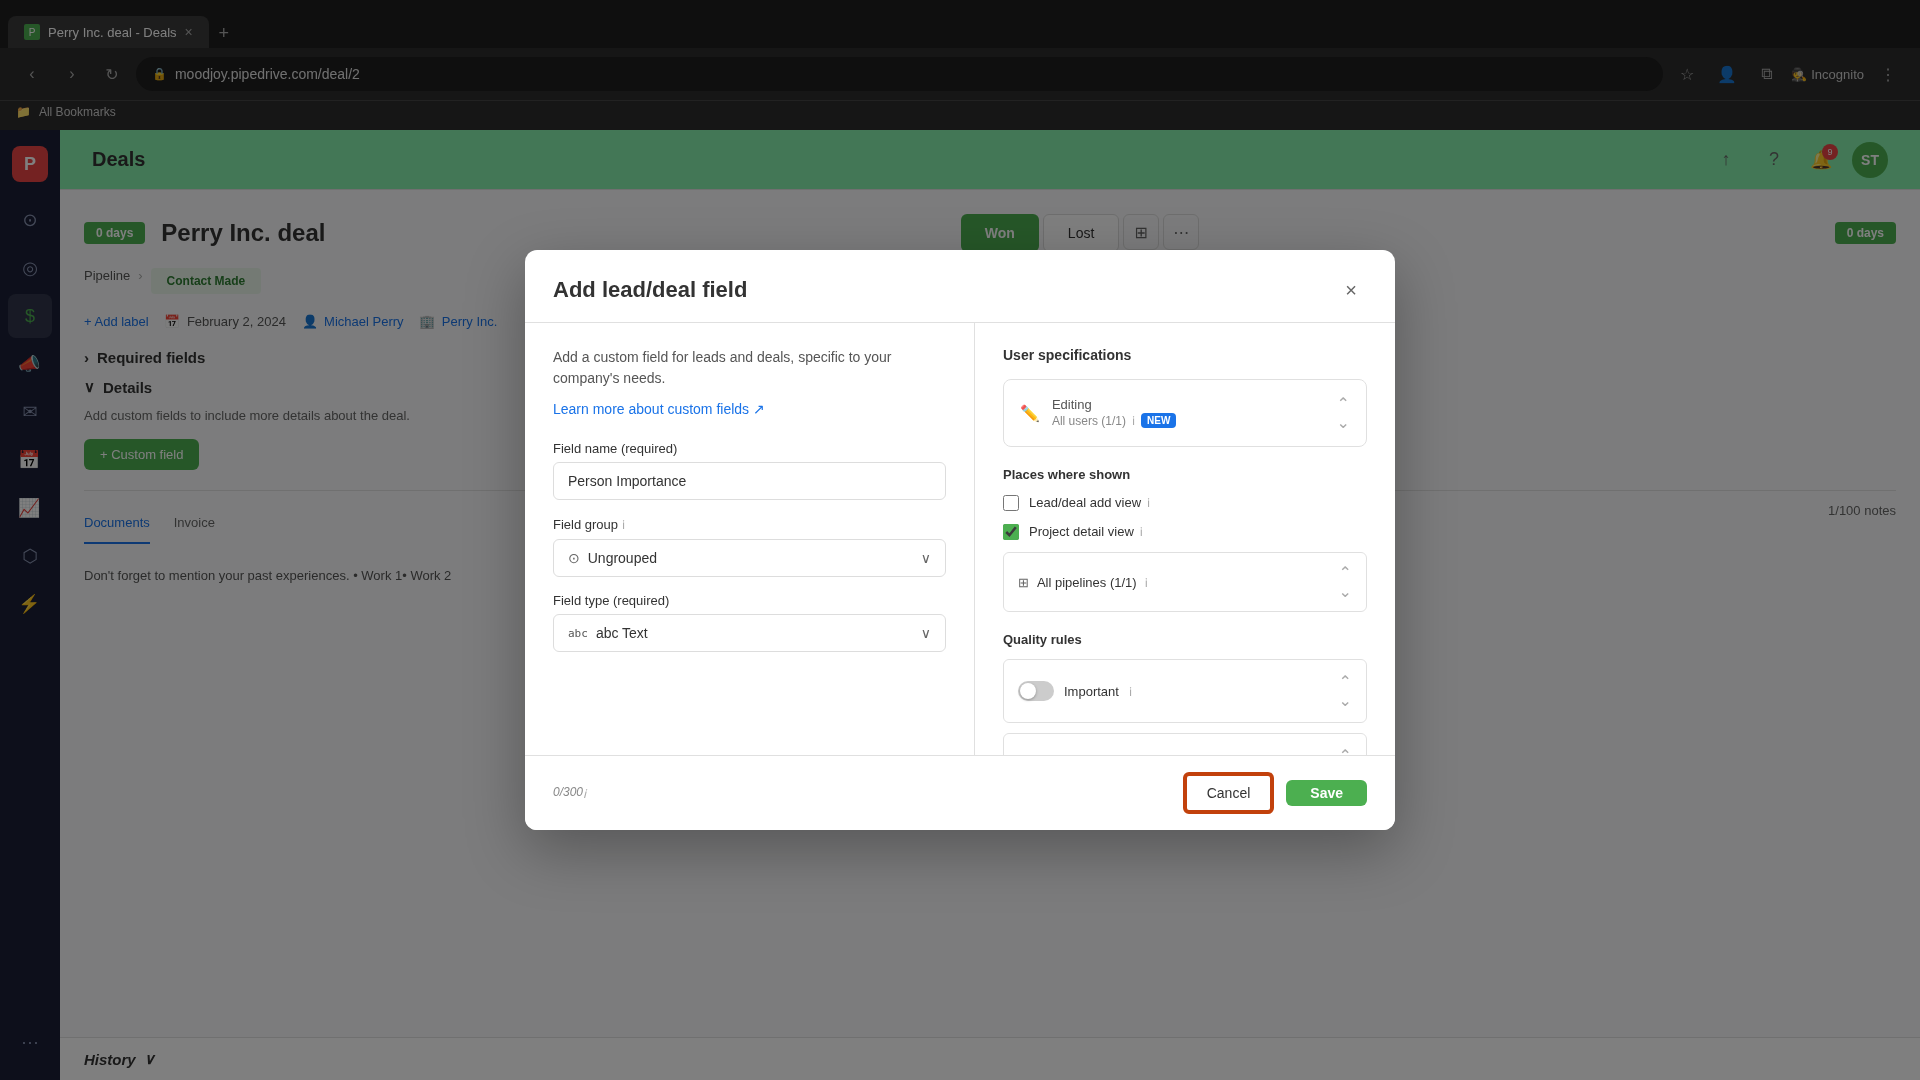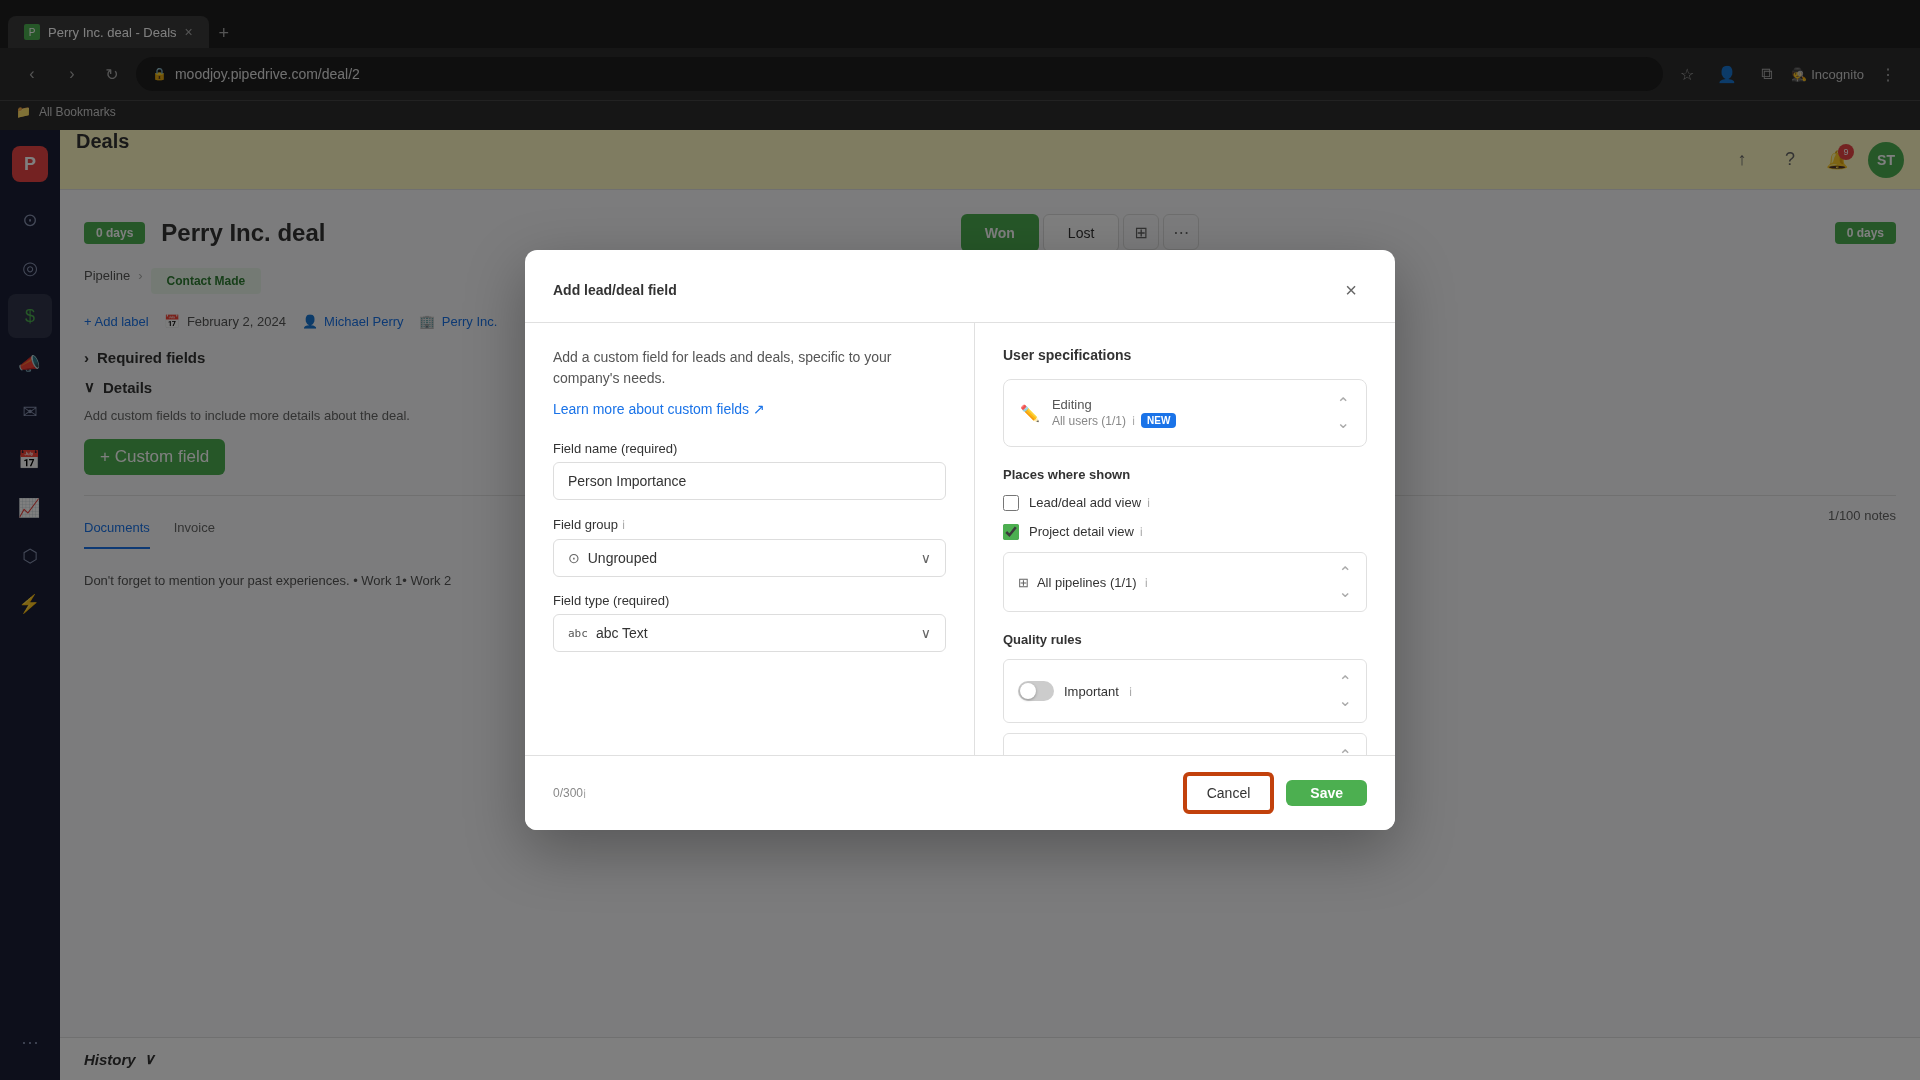--- a/index.html
+++ b/index.html
@@ -27,21 +27,21 @@
 
     
     .sidebar { width: 60px; background: #1a1f36; display: flex; flex-direction: column; align-items: center; padding: 16px 0; gap: 4px; }
     .sidebar-logo { width: 36px; height: 36px; background: #e84545; border-radius: 8px; display: flex; align-items: center; justify-content: center; color: white; font-weight: bold; font-size: 18px; margin-bottom: 12px; }
     .sidebar-item { width: 44px; height: 44px; border-radius: 8px; display: flex; align-items: center; justify-content: center; color: #8892b0; cursor: pointer; font-size: 18px; }
     .sidebar-item:hover, .sidebar-item.active { background: rgba(255,255,255,0.1); color: white; }
     .sidebar-item.active { color: #4CAF50; }
 
     
     .main-content { flex: 1; display: flex; flex-direction: column; overflow: hidden; }
-    .top-bar { height: 60px; background: #fef9c3; border-bottom: 1px solid #e0e0e0; display: flex; padding: 0 16px; gap: 16px; }
+    .top-bar { height: 60px; background: #86efac; border-bottom: 1px solid #e0e0e0; display: flex; align-items: center; padding: 0 32px; gap: 16px; }
     .deals-title { font-size: 20px; font-weight: 600; color: #333; }
     .top-bar-right { margin-left: auto; display: flex; align-items: center; gap: 12px; }
     .top-bar-icon { width: 36px; height: 36px; display: flex; align-items: center; justify-content: center; color: #666; cursor: pointer; font-size: 18px; border-radius: 50%; }
     .notification-badge { position: relative; }
     .badge { position: absolute; top: 2px; right: 2px; width: 16px; height: 16px; background: #e84545; border-radius: 50%; font-size: 9px; color: white; display: flex; align-items: center; justify-content: center; }
     .avatar { width: 36px; height: 36px; background: #4CAF50; border-radius: 50%; display: flex; align-items: center; justify-content: center; color: white; font-weight: bold; font-size: 14px; }
 
     .deal-view { flex: 1; overflow: auto; padding: 24px; background: #f8f9fa; }
     .deal-header { display: flex; align-items: center; gap: 16px; margin-bottom: 16px; }
     .deal-name { font-size: 24px; font-weight: 600; color: #333; }
@@ -60,33 +60,33 @@
     .days-badge-right { background: #4CAF50; color: white; padding: 4px 12px; border-radius: 4px; font-size: 12px; font-weight: 600; }
 
     .deal-meta { display: flex; align-items: center; gap: 16px; margin-bottom: 20px; font-size: 13px; color: #666; }
     .deal-meta-item { display: flex; align-items: center; gap: 6px; cursor: pointer; color: #555; }
     .deal-meta-item a { color: #1a73e8; text-decoration: none; }
     .add-label { color: #1a73e8; cursor: pointer; }
 
     .section-header { display: flex; align-items: center; gap: 8px; margin-bottom: 12px; color: #333; font-weight: 600; font-size: 15px; cursor: pointer; }
     .section-content { color: #666; font-size: 13px; margin-bottom: 16px; }
 
-    .custom-field-btn { background: #4CAF50; color: white; border: none; padding: 8px 16px; border-radius: 6px; font-size: 17px; cursor: pointer; display: flex; align-items: center; gap: 6px; }
+    .custom-field-btn { background: #4CAF50; color: white; border: none; padding: 8px 16px; border-radius: 6px; font-size: 13px; cursor: pointer; display: flex; align-items: center; gap: 6px; }
 
     .history-bar { display: flex; align-items: center; gap: 8px; padding: 12px 24px; background: white; border-top: 1px solid #e0e0e0; color: #333; font-weight: 600; font-size: 15px; cursor: pointer; font-style: italic; }
     .doc-tab { padding: 12px 0; font-size: 13px; color: #666; cursor: pointer; border-bottom: 2px solid transparent; }
     .doc-tab.active { color: #1a73e8; border-bottom-color: #1a73e8; }
 
     
     .overlay { position: absolute; top: 0; left: 0; right: 0; bottom: 0; background: rgba(0,0,0,0.5); z-index: 100; display: flex; align-items: center; justify-content: center; }
 
     
     .modal { background: white; border-radius: 12px; width: 870px; max-height: 580px; display: flex; flex-direction: column; box-shadow: 0 20px 60px rgba(0,0,0,0.3); overflow: hidden; }
     .modal-header { display: flex; align-items: center; justify-content: space-between; padding: 24px 28px 16px; border-bottom: 1px solid #e0e0e0; }
-    .modal-title { font-size: 14px; font-weight: 600; color: #333; }
+    .modal-title { font-size: 22px; font-weight: 600; color: #333; }
     .modal-close { width: 32px; height: 32px; display: flex; align-items: center; justify-content: center; cursor: pointer; color: #666; font-size: 20px; border: none; background: transparent; border-radius: 50%; }
     .modal-body { display: flex; flex: 1; overflow: hidden; }
     .modal-left { flex: 1; padding: 24px 28px; border-right: 1px solid #e0e0e0; overflow-y: auto; }
     .modal-right { width: 420px; padding: 24px 28px; overflow-y: auto; }
     .modal-desc { color: #555; font-size: 14px; line-height: 1.5; margin-bottom: 12px; }
     .modal-link { color: #1a73e8; text-decoration: none; font-size: 14px; display: flex; align-items: center; gap: 4px; margin-bottom: 24px; }
     .form-label { font-size: 13px; font-weight: 500; color: #333; margin-bottom: 6px; display: flex; align-items: center; gap: 4px; }
     .form-input { width: 100%; padding: 10px 14px; border: 1px solid #ddd; border-radius: 6px; font-size: 14px; color: #333; outline: none; margin-bottom: 16px; }
     .form-select { width: 100%; padding: 10px 14px; border: 1px solid #ddd; border-radius: 6px; font-size: 14px; color: #333; background: white; cursor: pointer; display: flex; align-items: center; justify-content: space-between; margin-bottom: 16px; }
     .select-with-icon { display: flex; align-items: center; gap: 8px; }
@@ -116,21 +116,21 @@
     .quality-title { font-size: 13px; font-weight: 600; color: #333; margin-bottom: 12px; }
     .quality-row { border: 1px solid #e0e0e0; border-radius: 6px; padding: 12px 14px; display: flex; align-items: center; justify-content: space-between; margin-bottom: 10px; }
     .quality-row-left { display: flex; align-items: center; gap: 10px; font-size: 13px; color: #333; }
 
     
     .toggle { width: 36px; height: 20px; background: #ccc; border-radius: 10px; position: relative; cursor: pointer; }
     .toggle-knob { width: 16px; height: 16px; background: white; border-radius: 50%; position: absolute; top: 2px; left: 2px; transition: left 0.2s; box-shadow: 0 1px 3px rgba(0,0,0,0.3); }
 
     
     .modal-footer { padding: 16px 28px; border-top: 1px solid #e0e0e0; display: flex; align-items: center; justify-content: flex-end; gap: 12px; background: white; }
-    .char-count { margin-right: auto; font-size: 12px; color: #888; display: flex; align-items: center; gap: 0; }
+    .char-count { margin-right: auto; font-size: 12px; color: #888; display: flex; align-items: flex-start; gap: 0; font-style: italic; }
     .cancel-btn { padding: 9px 20px; border: 4px solid #c2410c; border-radius: 6px; background: white; color: #333; font-size: 14px; cursor: pointer; }
     .save-btn { padding: 5px 24px; border: none; border-radius: 6px; background: #4CAF50; color: white; font-size: 14px; font-weight: 600; cursor: pointer; }
   </style>
 </head>
 <body>
 
 <div class="browser-chrome">
   <div class="browser-tabs">
     <div class="browser-tab">
       <div class="tab-favicon">

